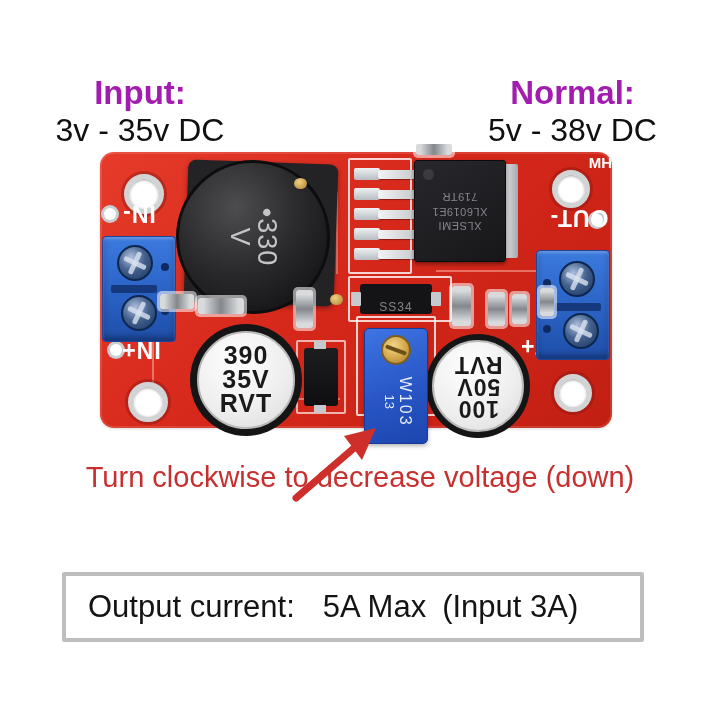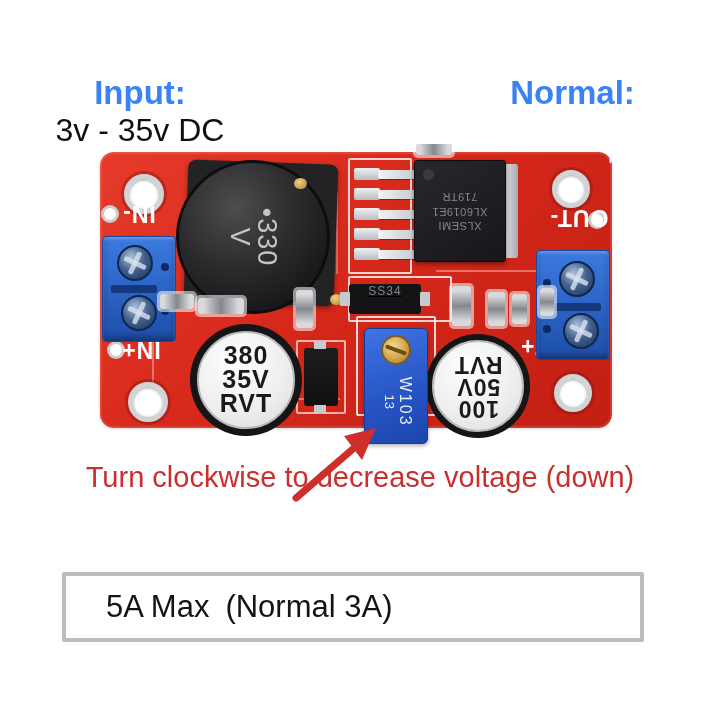--- a/index.html
+++ b/index.html
@@ -3,21 +3,21 @@
 <meta charset="utf-8">
 <style>
   html,body{margin:0;padding:0;background:#fff;}
   *{box-sizing:border-box;}
   body{font-family:"Liberation Sans",sans-serif;}
   #stage{position:relative;width:720px;height:720px;background:#ffffff;overflow:hidden;}
 
   .abs{position:absolute;}
 
   
-  .title{font-weight:bold;font-size:33px;color:#3b82f6;text-align:center;}
+  .title{font-weight:bold;font-size:33px;color:#a21caf;text-align:center;}
   .range{font-size:32px;color:#101010;text-align:center;}
   .redline{font-size:29px;color:#c8302f;text-align:center;width:680px;left:20px;}
 
   
   #pcb{left:100px;top:152px;width:512px;height:276px;border-radius:14px;
        background:linear-gradient(135deg,#e63b2b 0%,#d6281b 45%,#c21f13 100%);
        box-shadow:inset 0 0 0 2px rgba(255,255,255,.12), 0 1px 3px rgba(0,0,0,.15);}
   .hole{border-radius:50%;background:#fff;border:5px solid #d2d3d5;
         box-shadow:0 0 0 3px rgba(140,25,18,.45), inset 0 1px 3px #9d9d9d;}
   .sdot{width:12px;height:12px;border-radius:50%;background:#fff;box-shadow:0 0 0 3px #c9ccd0;}
@@ -55,22 +55,22 @@
        background:linear-gradient(145deg,#28282c,#17171a);box-shadow:0 2px 4px rgba(0,0,0,.45);
        display:flex;align-items:center;justify-content:center;}
   #ic-text{transform:rotate(180deg);color:#85868c;font-size:11px;line-height:1.3;letter-spacing:.5px;text-align:center;}
   #ic-dot{left:8px;top:8px;width:11px;height:11px;border-radius:50%;background:#3a3a40;}
   #ic-tab{left:404px;top:12px;width:14px;height:94px;border-radius:2px;background:linear-gradient(90deg,#e3e4e6,#a6a9ad);}
 
   
   .rsmd{background:linear-gradient(180deg,#d8dadc 12%,#84888d 50%,#d8dadc 88%);border-radius:2px;
         box-shadow:0 0 0 3px rgba(255,255,255,.55);}
   .rsmd.h{background:linear-gradient(90deg,#d8dadc 12%,#84888d 50%,#d8dadc 88%);}
-  #diode{left:249px;top:132px;width:72px;height:30px;background:#141416;border-radius:3px;
-        display:flex;align-items:flex-start;justify-content:center;text-decoration:underline;}
+  #diode{left:260px;top:132px;width:72px;height:30px;background:#141416;border-radius:3px;
+        display:flex;align-items:flex-end;justify-content:center;text-decoration:underline;}
   #diode::before,#diode::after{content:"";position:absolute;top:8px;width:10px;height:14px;background:#c6c9cd;border-radius:1px;}
   #diode::before{left:-9px;} #diode::after{right:-9px;}
   #diode span{color:#83838a;font-size:12px;letter-spacing:1px;}
   #transistor{left:204px;top:196px;width:34px;height:58px;border-radius:3px;
         background:linear-gradient(#1d1d20,#0f0f11);}
   #transistor::before{content:"";position:absolute;left:10px;top:-7px;width:12px;height:8px;background:#c6c9cd;}
   #transistor::after{content:"";position:absolute;left:10px;bottom:-7px;width:12px;height:8px;background:#c6c9cd;}
 
   
   #trimmer{left:264px;top:176px;width:64px;height:116px;border-radius:5px;z-index:3;
@@ -86,31 +86,32 @@
   
   .capring{border-radius:50%;background:radial-gradient(#232325,#0e0e0f);}
   .captop{border-radius:50%;border:2px solid #b9b9b9;display:flex;align-items:center;justify-content:center;
         background:radial-gradient(circle at 40% 30%,#ffffff,#ededed 60%,#d9d9d9);}
   .captext{font-size:25px;font-weight:600;color:#1a1a1c;line-height:.95;text-align:center;letter-spacing:1px;}
   .flip{transform:rotate(180deg);}
 
   
   #current-box{left:62px;top:572px;width:582px;height:70px;background:#fff;border:4px solid #bdbdbd;
         border-radius:2px;display:flex;align-items:center;padding-left:22px;font-size:31px;color:#141414;}
-  #current-box .val{margin-left:18px;}
+  #current-box .val{margin-left:28px;}
   #current-box .note{margin-left:16px;}
 </style>
 </head>
 <body>
 
 <div id="stage">
 
   <div class="abs title" style="left:40px;top:74px;width:200px;">Input:</div>
   <div class="abs range" style="left:20px;top:112px;width:240px;">3v - 35v DC</div>
   <div class="abs title" style="left:465px;top:74px;width:215px;">Normal:</div>
+  <div class="abs range" style="left:455px;top:112px;width:235px;">5v - 38v DC</div>
 
   <div id="pcb" class="abs">
 
     <div class="abs trace" style="left:52px;top:104px;width:2px;height:130px;"></div>
     <div class="abs trace" style="left:236px;top:40px;width:2px;height:82px;"></div>
     <div class="abs trace" style="left:120px;top:246px;width:120px;height:2px;"></div>
     <div class="abs trace" style="left:336px;top:118px;width:110px;height:2px;"></div>
     <div class="abs trace" style="left:444px;top:124px;width:2px;height:84px;"></div>
 
     <div class="abs hole" style="left:24px;top:22px;width:40px;height:40px;"></div>
@@ -120,21 +121,21 @@
 
     <div class="abs sdot" style="left:4px;top:56px;"></div>
     <div class="abs sdot" style="left:10px;top:192px;"></div>
     <div class="abs sdot" style="left:491px;top:62px;"></div>
     <div class="abs sdot" style="left:488px;top:191px;"></div>
 
     <div class="abs silk" style="left:8px;top:50px;">IN-</div>
     <div class="abs silk" style="left:10px;top:186px;">IN+</div>
     <div class="abs silk" style="left:448px;top:54px;">OUT-</div>
     <div class="abs silk" style="left:424px;top:182px;">OUT+</div>
-    <div class="abs" style="left:509px;top:2px;width:26px;color:#fff;font-weight:bold;font-size:10px;">MH</div>
+    <div class="abs" style="left:486px;top:2px;width:26px;color:#fff;font-weight:bold;font-size:15px;text-align:right;">MH</div>
 
     <div class="abs term" style="left:2px;top:84px;width:74px;height:106px;">
       <div class="tpin" style="right:6px;top:26px;"></div>
       <div class="tpin" style="right:6px;top:70px;"></div>
       <div class="screw" style="left:14px;top:8px;"></div>
       <div class="screw" style="left:18px;top:58px;"></div>
       <div class="tdiv" style="left:8px;top:48px;width:46px;height:8px;"></div>
     </div>
 
     <div class="abs term" style="left:436px;top:98px;width:74px;height:110px;">
@@ -200,21 +201,21 @@
         <div class="inner">
           <div style="font-size:16px;letter-spacing:2px;">W103</div>
           <div style="font-size:13px;">13</div>
         </div>
       </div>
     </div>
 
     <div class="abs capring" style="left:90px;top:172px;width:112px;height:112px;"></div>
     <div class="abs captop" style="left:97px;top:179px;width:98px;height:98px;">
       <div class="captext">
-        <div>380</div>
+        <div>390</div>
         <div>35V</div>
         <div>RVT</div>
       </div>
     </div>
 
     <div class="abs capring" style="left:326px;top:182px;width:104px;height:104px;"></div>
     <div class="abs captop" style="left:332px;top:188px;width:92px;height:92px;">
       <div class="captext flip" style="font-size:23px;">
         <div>100</div>
         <div>50V</div>
@@ -224,17 +225,18 @@
   </div>
 
   <svg class="abs" style="left:288px;top:420px;z-index:6;" width="100" height="86" viewBox="0 0 100 86">
     <line x1="8" y1="78" x2="66" y2="28" stroke="#cf2f2a" stroke-width="7" stroke-linecap="round"></line>
     <polygon points="88,8 56,16 74,40" fill="#cf2f2a"></polygon>
   </svg>
 
   <div class="abs redline" style="top:461px;z-index:4;">Turn clockwise to decrease voltage (down)</div>
 
   <div id="current-box" class="abs">
+    <span>Output current:</span>
     <span class="val">5A Max</span>
-    <span class="note">(Normal 3A)</span>
+    <span class="note">(Input 3A)</span>
   </div>
 
 </div>
 
 </body></html>

